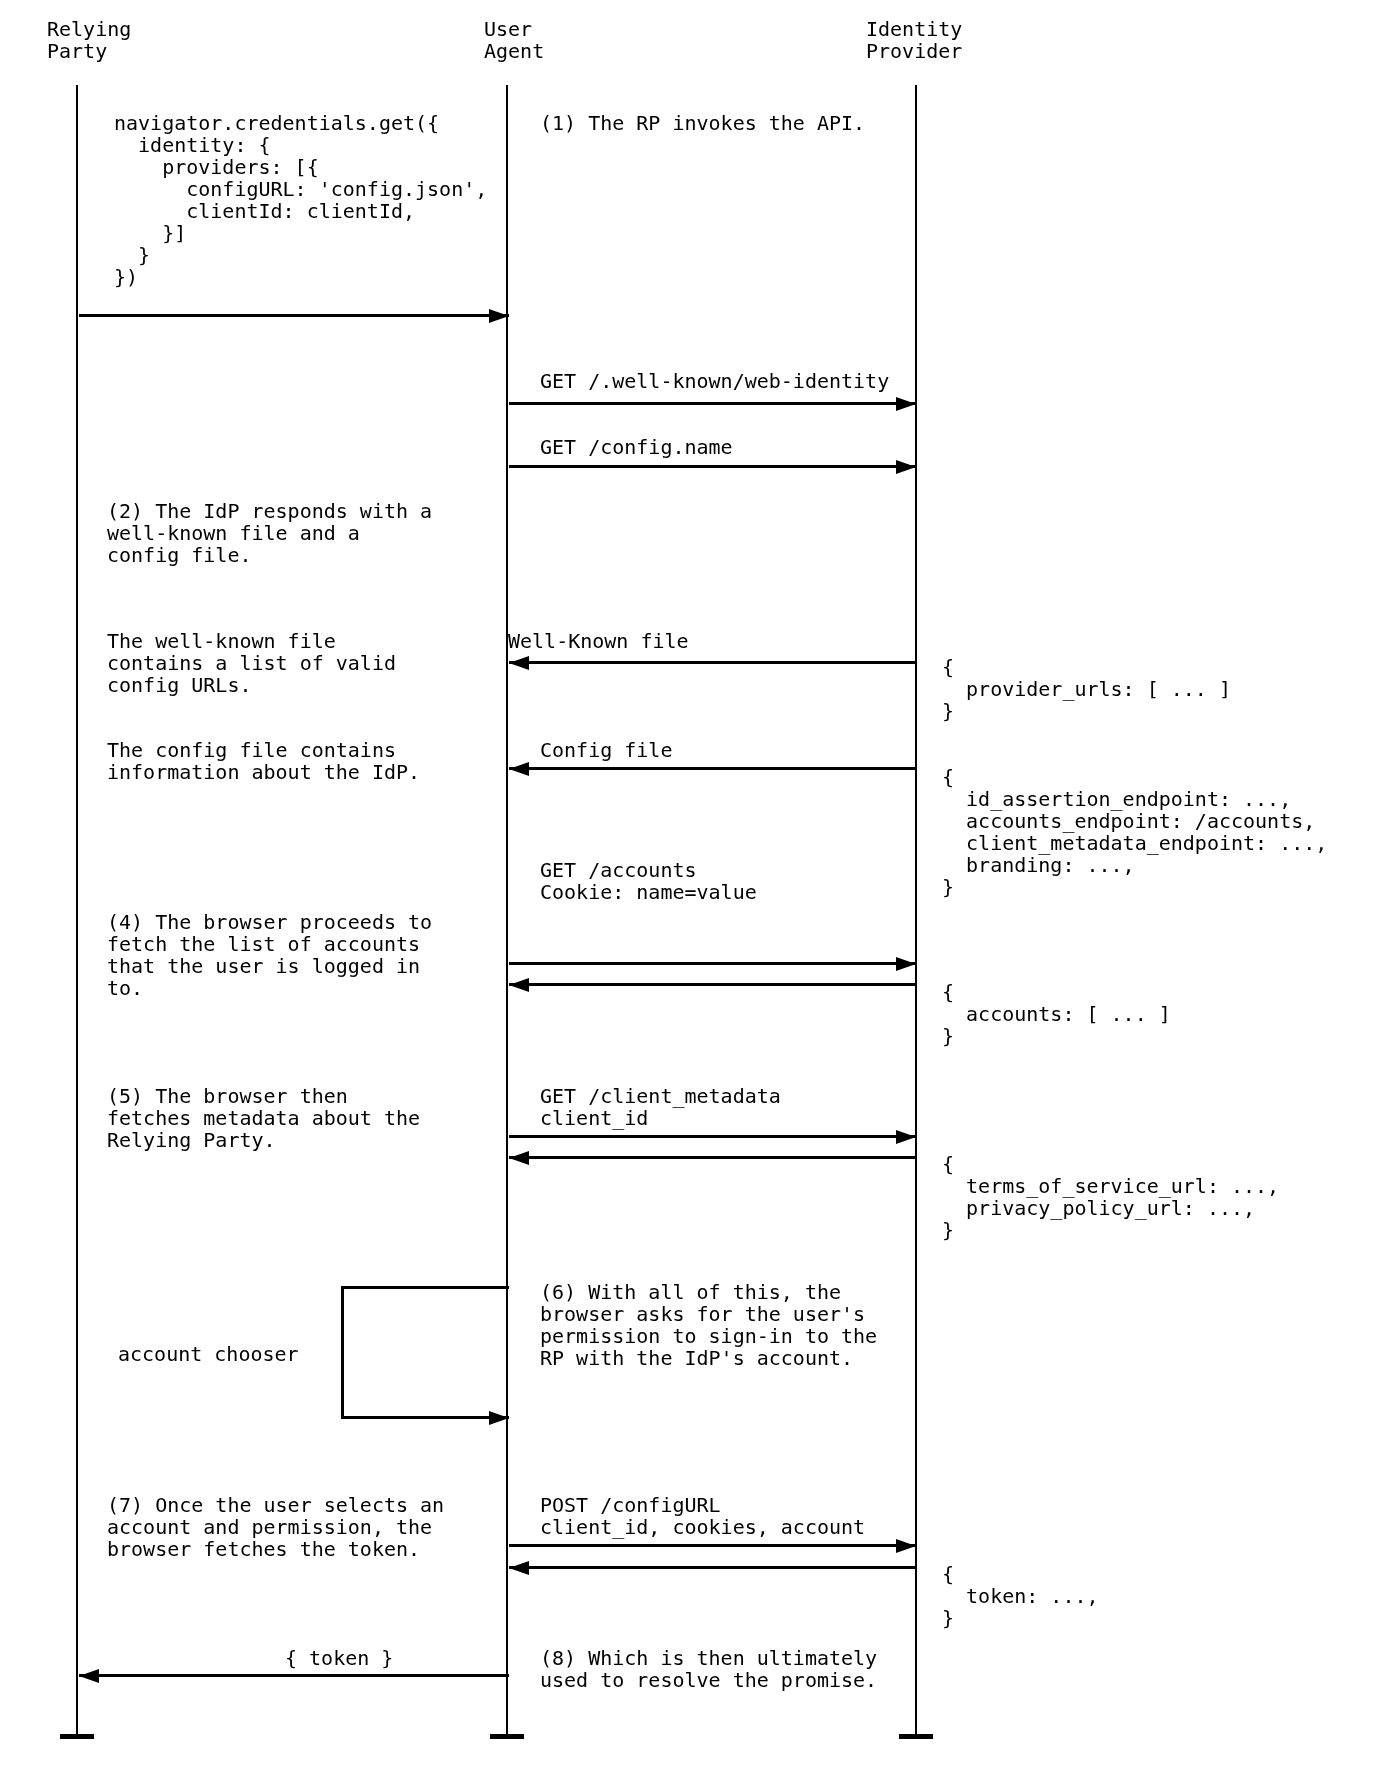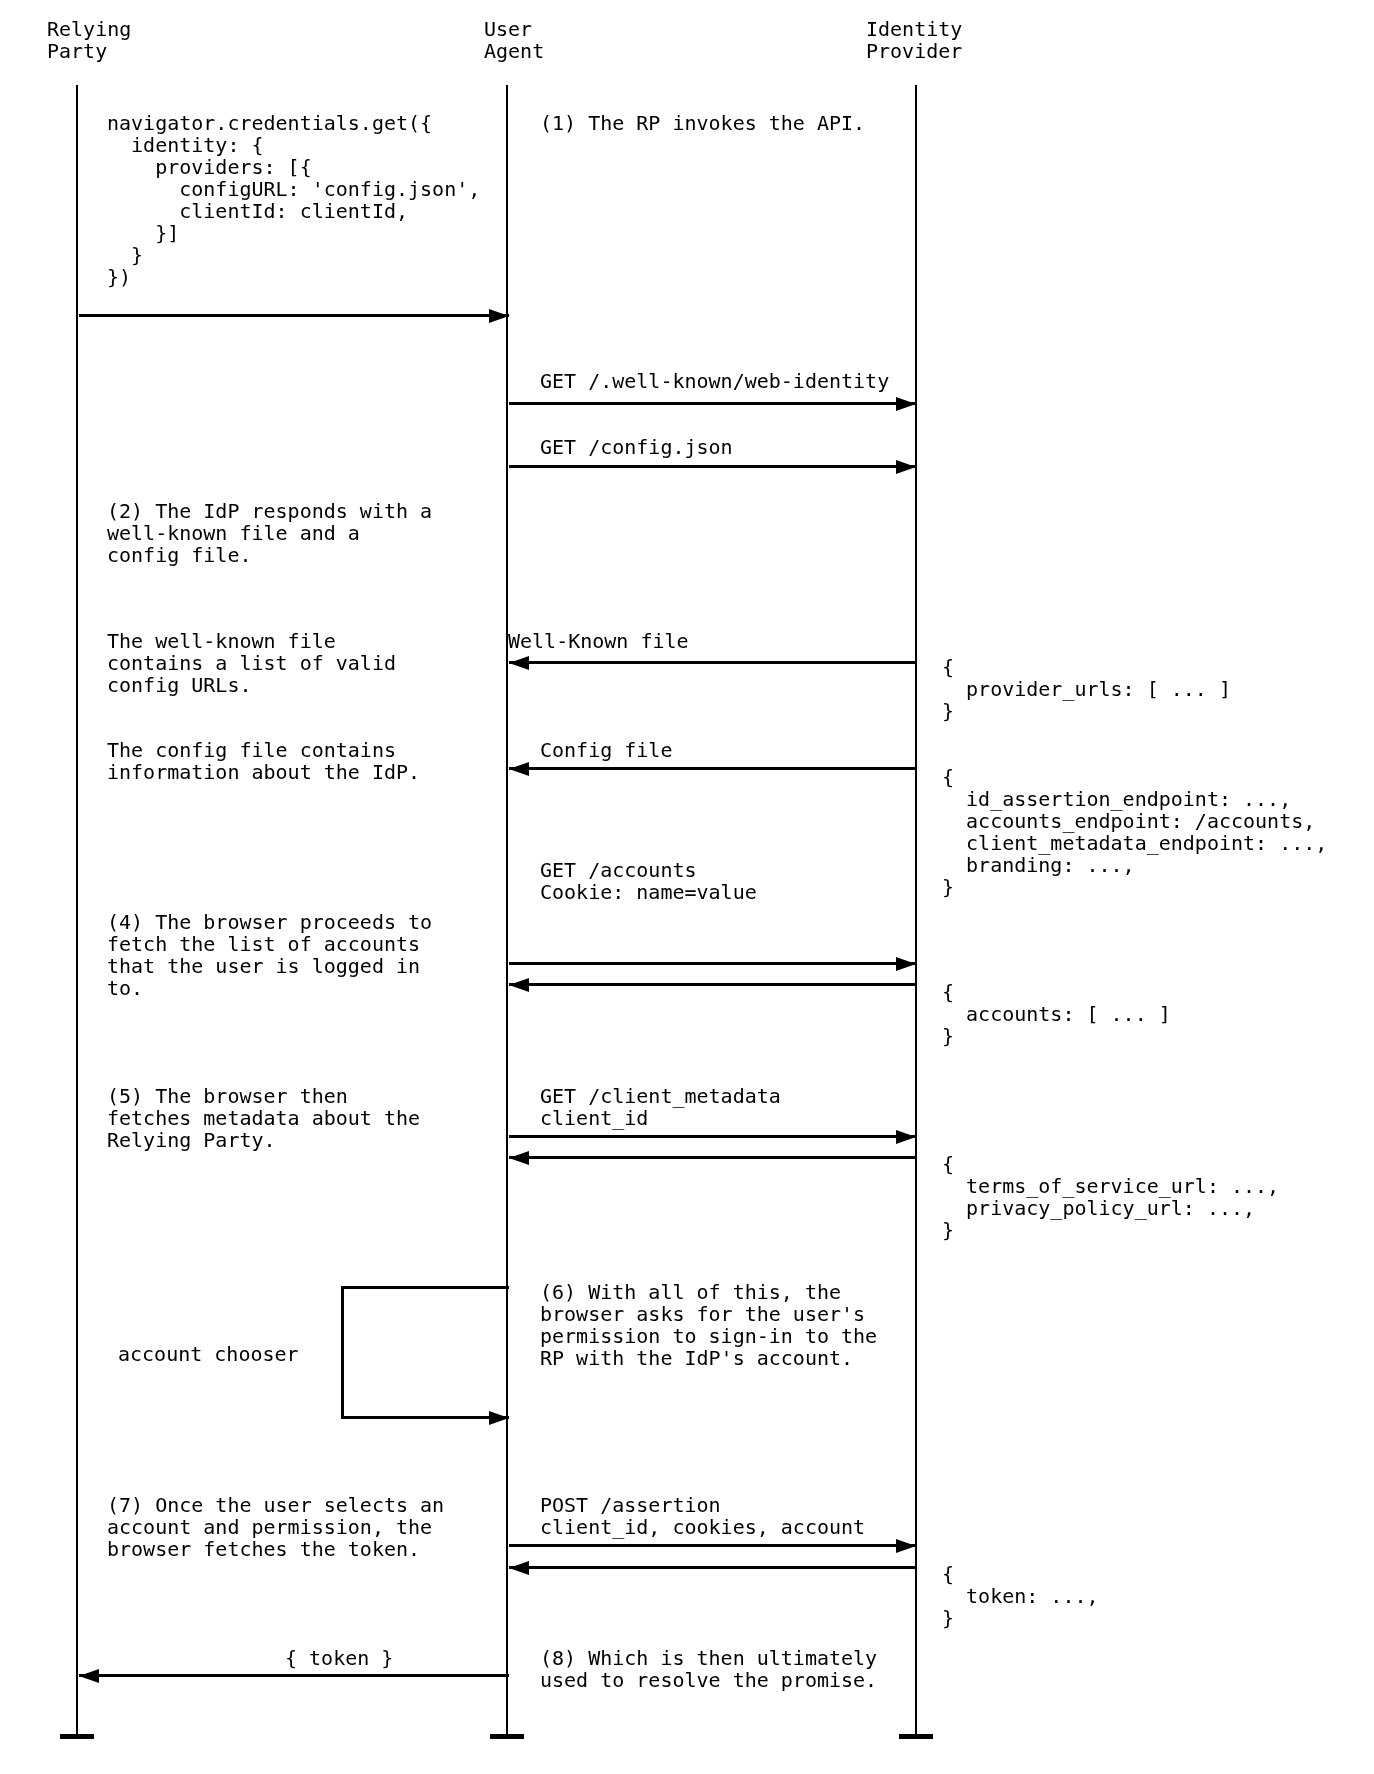--- a/index.html
+++ b/index.html
@@ -51,38 +51,38 @@
 Provider</div>
 
   <div class="lifeline" style="left:76px;top:85px;height:1652px"></div>
   <div class="lifeline" style="left:506px;top:85px;height:1652px"></div>
   <div class="lifeline" style="left:915px;top:85px;height:1652px"></div>
 
   <div class="foot" style="left:60px;top:1734px;width:34px"></div>
   <div class="foot" style="left:490px;top:1734px;width:34px"></div>
   <div class="foot" style="left:899px;top:1734px;width:34px"></div>
 
-  <div class="txt" style="left:107px;top:112px">navigator.credentials.get({
+  <div class="txt" style="left:114px;top:112px">navigator.credentials.get({
   identity: {
     providers: [{
       configURL: 'config.json',
       clientId: clientId,
     }]
   }
 })</div>
   <div class="txt" style="left:540px;top:112px">(1) The RP invokes the API.</div>
   <div class="hline" style="left:79px;top:314px;width:430px">
       <span class="head-r"></span>
     </div>
 
   <div class="txt" style="left:540px;top:370px">GET /.well-known/web-identity</div>
   <div class="hline" style="left:509px;top:402px;width:407px">
       <span class="head-r"></span>
     </div>
-  <div class="txt" style="left:540px;top:436px">GET /config.json</div>
+  <div class="txt" style="left:540px;top:436px">GET /config.name</div>
   <div class="hline" style="left:509px;top:465px;width:407px">
       <span class="head-r"></span>
     </div>
 
   <div class="txt" style="left:107px;top:500px">(2) The IdP responds with a
 well-known file and a
 config file.</div>
 
   <div class="txt" style="left:107px;top:630px">The well-known file
 contains a list of valid
@@ -147,21 +147,21 @@
   <div class="hline" style="left:341px;top:1286px;width:168px"></div>
   <div class="vline" style="left:341px;top:1286px;height:133px"></div>
   <div class="hline" style="left:341px;top:1416px;width:168px">
       <span class="head-r"></span>
     </div>
   <div class="txt" style="left:118px;top:1343px">account chooser</div>
 
   <div class="txt" style="left:107px;top:1494px">(7) Once the user selects an
 account and permission, the
 browser fetches the token.</div>
-  <div class="txt" style="left:540px;top:1494px">POST /assertion
+  <div class="txt" style="left:540px;top:1494px">POST /configURL
 client_id, cookies, account</div>
   <div class="hline" style="left:509px;top:1544px;width:407px">
       <span class="head-r"></span>
     </div>
   <div class="hline" style="left:509px;top:1566px;width:407px">
       <span class="head-l"></span>
     </div>
   <div class="txt" style="left:942px;top:1563px">{
   token: ...,
 }</div>

